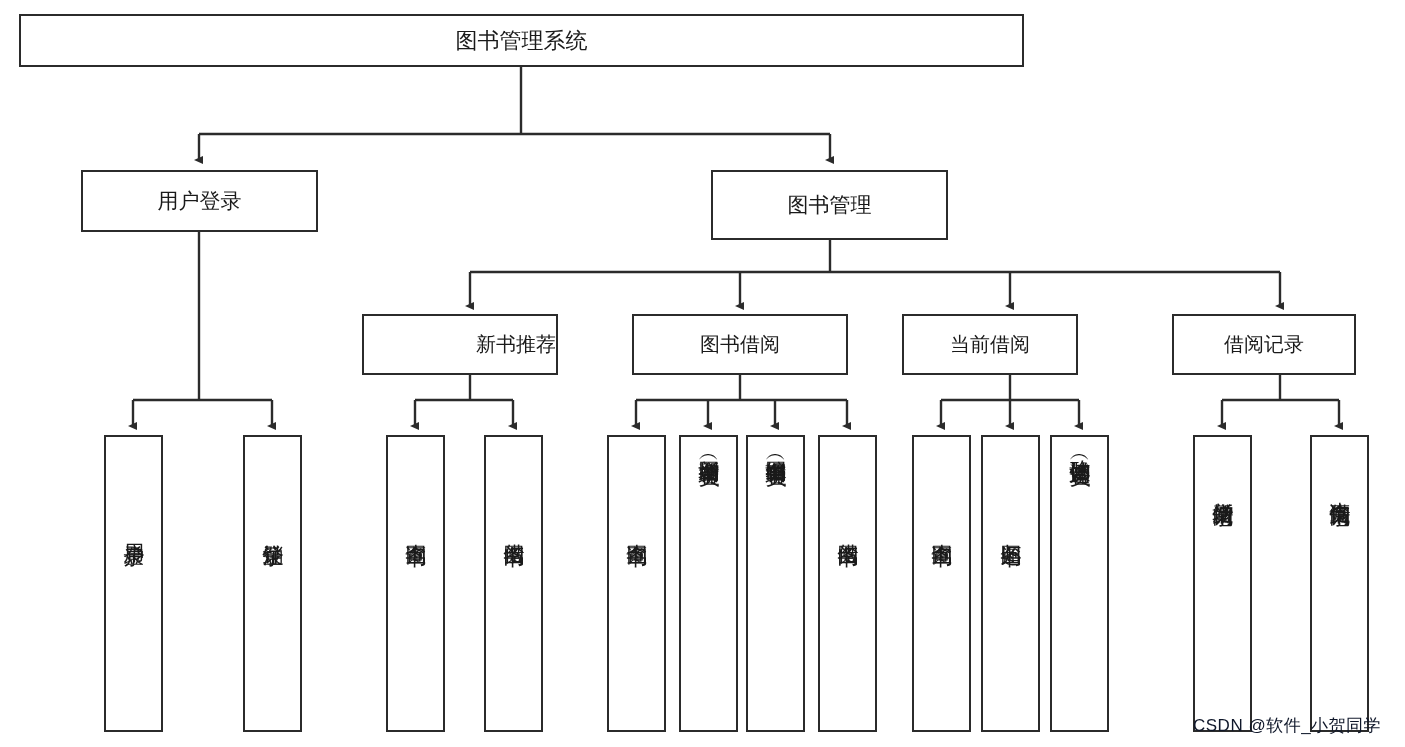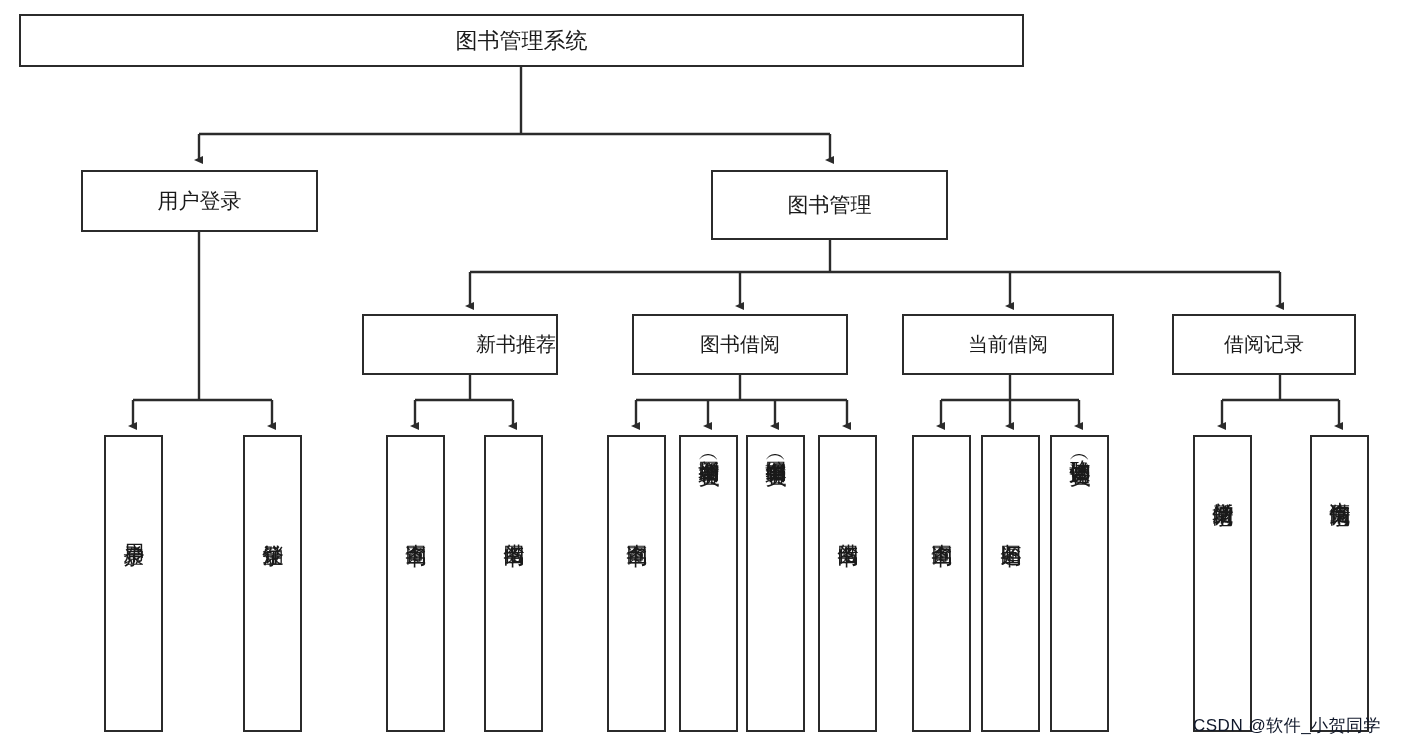--- a/index.html
+++ b/index.html
@@ -135,21 +135,21 @@
   <div class="node l2" style="left:711px; top:170px; width:237px; height:70px;">
     <span class="htext">图书管理</span>
   </div>
 
   <div class="node l3" style="left:362px; top:314px; width:196px; height:61px;justify-content:flex-end;">
     <span class="htext">新书推荐</span>
   </div>
   <div class="node l3" style="left:632px; top:314px; width:216px; height:61px;">
     <span class="htext">图书借阅</span>
   </div>
-  <div class="node l3" style="left:902px; top:314px; width:212px; height:61px;">
+  <div class="node l3" style="left:902px; top:314px; width:176px; height:61px;">
     <span class="htext">当前借阅</span>
   </div>
   <div class="node l3" style="left:1172px; top:314px; width:184px; height:61px;">
     <span class="htext">借阅记录</span>
   </div>
 
   <div class="node leaf" style="left:104px; top:435px; width:59px; height:297px; padding-top:90px;">
     <span class="vtext">用户登录</span>
   </div>
   <div class="node leaf" style="left:243px; top:435px; width:59px; height:297px; padding-top:90px;">

